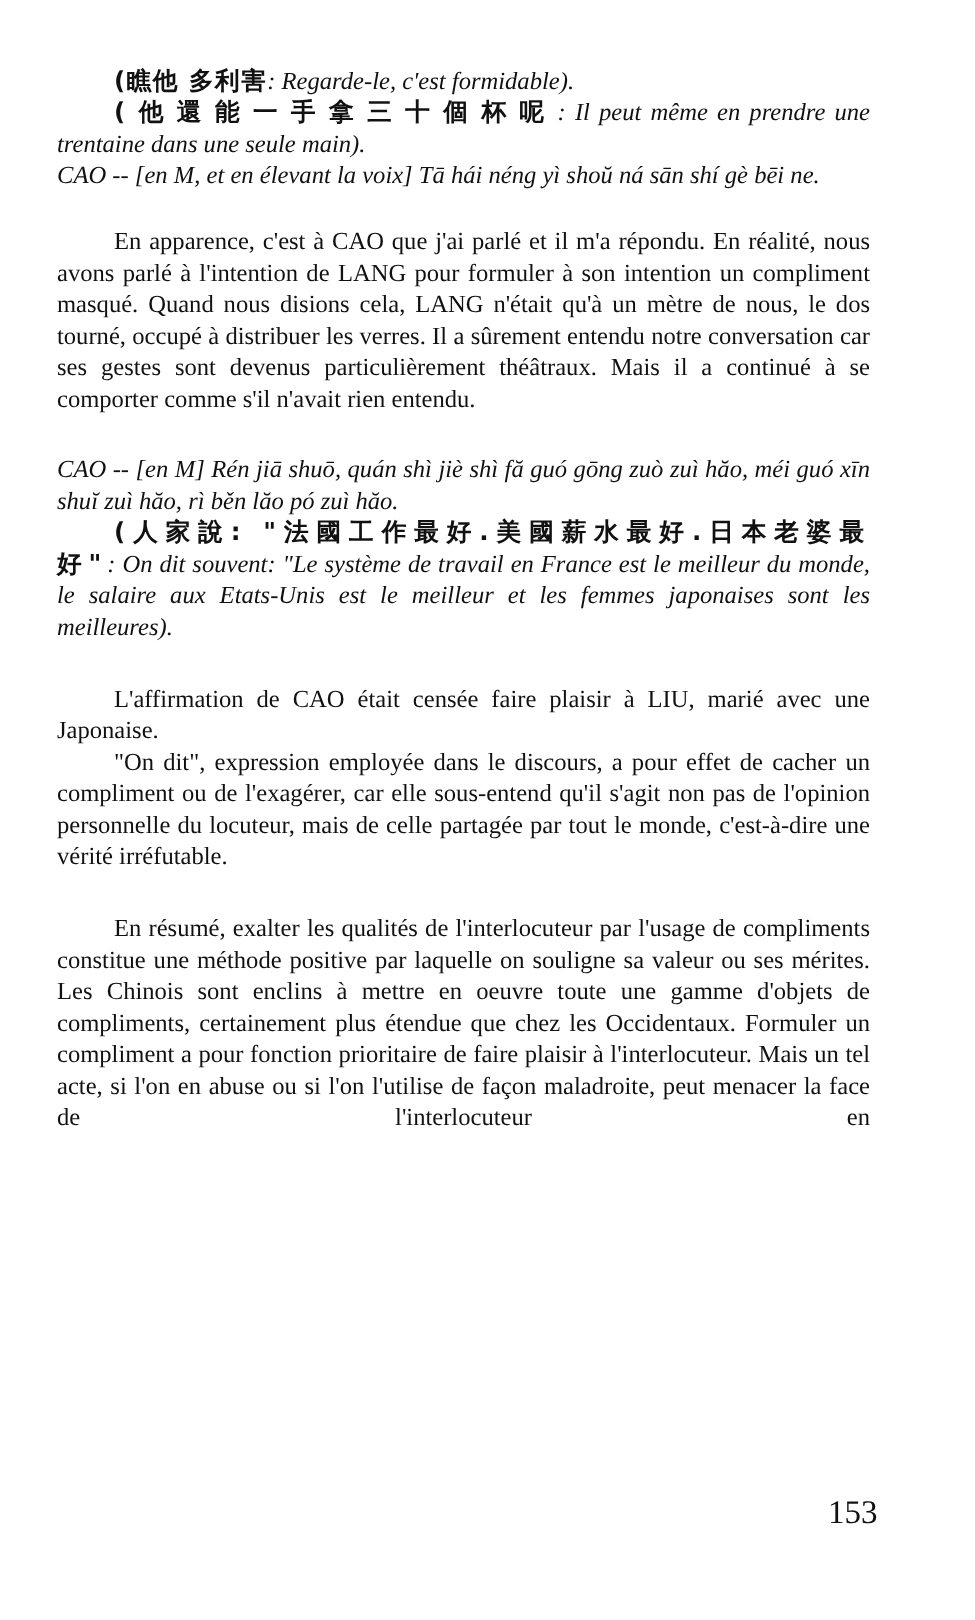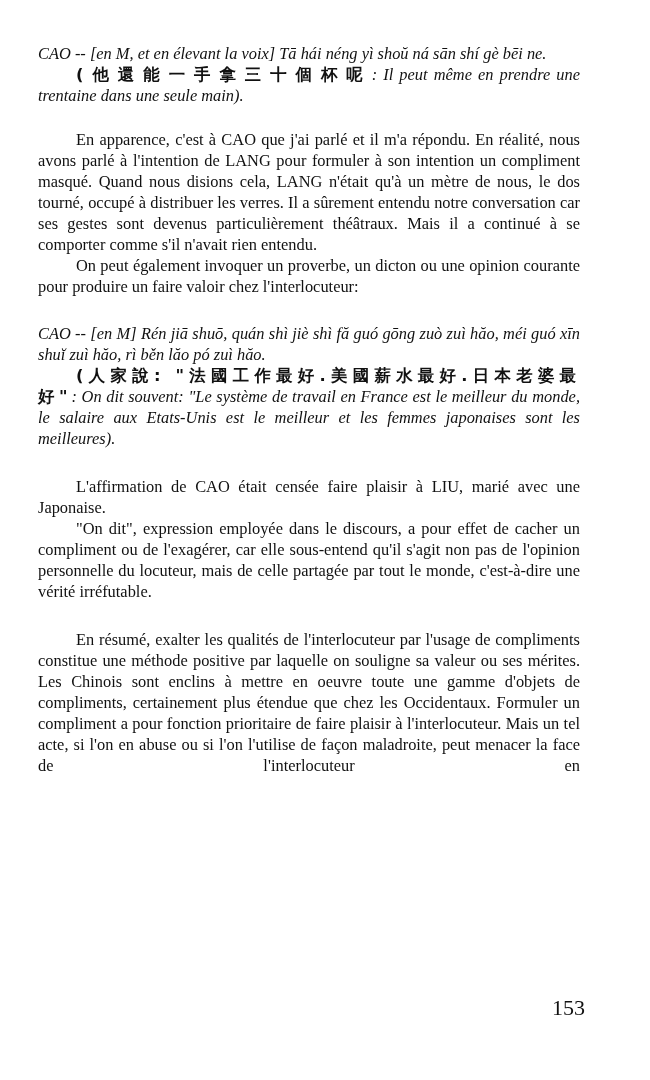--- a/index.html
+++ b/index.html
@@ -42,28 +42,28 @@
       font-family: "Liberation Serif", serif;
     }
     p { margin: 0; }
   </style>
 </head>
 <body>
 
 <div class="page">
 
   <div>
+    <span class="line it" style="padding-left:38px"><span class="cjk">(瞧他 多利害</span><span>: Regarde-le, c'est formidable).</span></span>
+    <p class="just it ind" style="text-align-last:left;"><span class="cjk" style="letter-spacing:7px">(他還能一手拿三十個杯呢</span><span>: Il peut même en prendre une trentaine dans une seule main).</span></p>
     <p class="just it" style="text-align-last:left;">CAO -- [en M, et en élevant la voix] Tā hái néng yì shoŭ ná sān shí gè bēi ne.</p>
-    <p class="just it ind" style="text-align-last:left;"><span class="cjk" style="letter-spacing:7px">(他還能一手拿三十個杯呢</span><span>: Il peut même en prendre une trentaine dans une seule main).</span></p>
   </div>
 
   <div class="gap"></div>
 
   <p class="just ind" style="margin-top:2px">En apparence, c'est à CAO que j'ai parlé et il m'a répondu. En réalité, nous avons parlé à l'intention de LANG pour formuler à son intention un compliment masqué. Quand nous disions cela, LANG n'était qu'à un mètre de nous, le dos tourné, occupé à distribuer les verres. Il a sûrement entendu notre conversation car ses gestes sont devenus particulièrement théâtraux. Mais il a continué à se comporter comme s'il n'avait rien entendu.</p>
-  <p class="just ind">On peut également invoquer un proverbe, un dicton ou une opinion courante pour produire un faire valoir chez l'interlocuteur:</p>
 
   <div class="gap"></div>
   <div class="gap-sm" style="height:5px"></div>
 
   <div>
     <p class="just it">CAO -- [en M] Rén jiā shuō, quán shì jiè shì fă guó gōng zuò zuì hăo, méi guó xīn shuĭ zuì hăo, rì běn lăo pó zuì hăo.</p>
     <p class="just it ind"><span class="cjk" style="letter-spacing:4px">(人家說: "法國工作最好.美國薪水最好.日本老婆最好"</span><span>: On dit souvent: "Le système de travail en France est le meilleur du monde, le salaire aux Etats-Unis est le meilleur et les femmes japonaises sont les meilleures).</span></p>
   </div>
 
   <div class="gap"></div>

